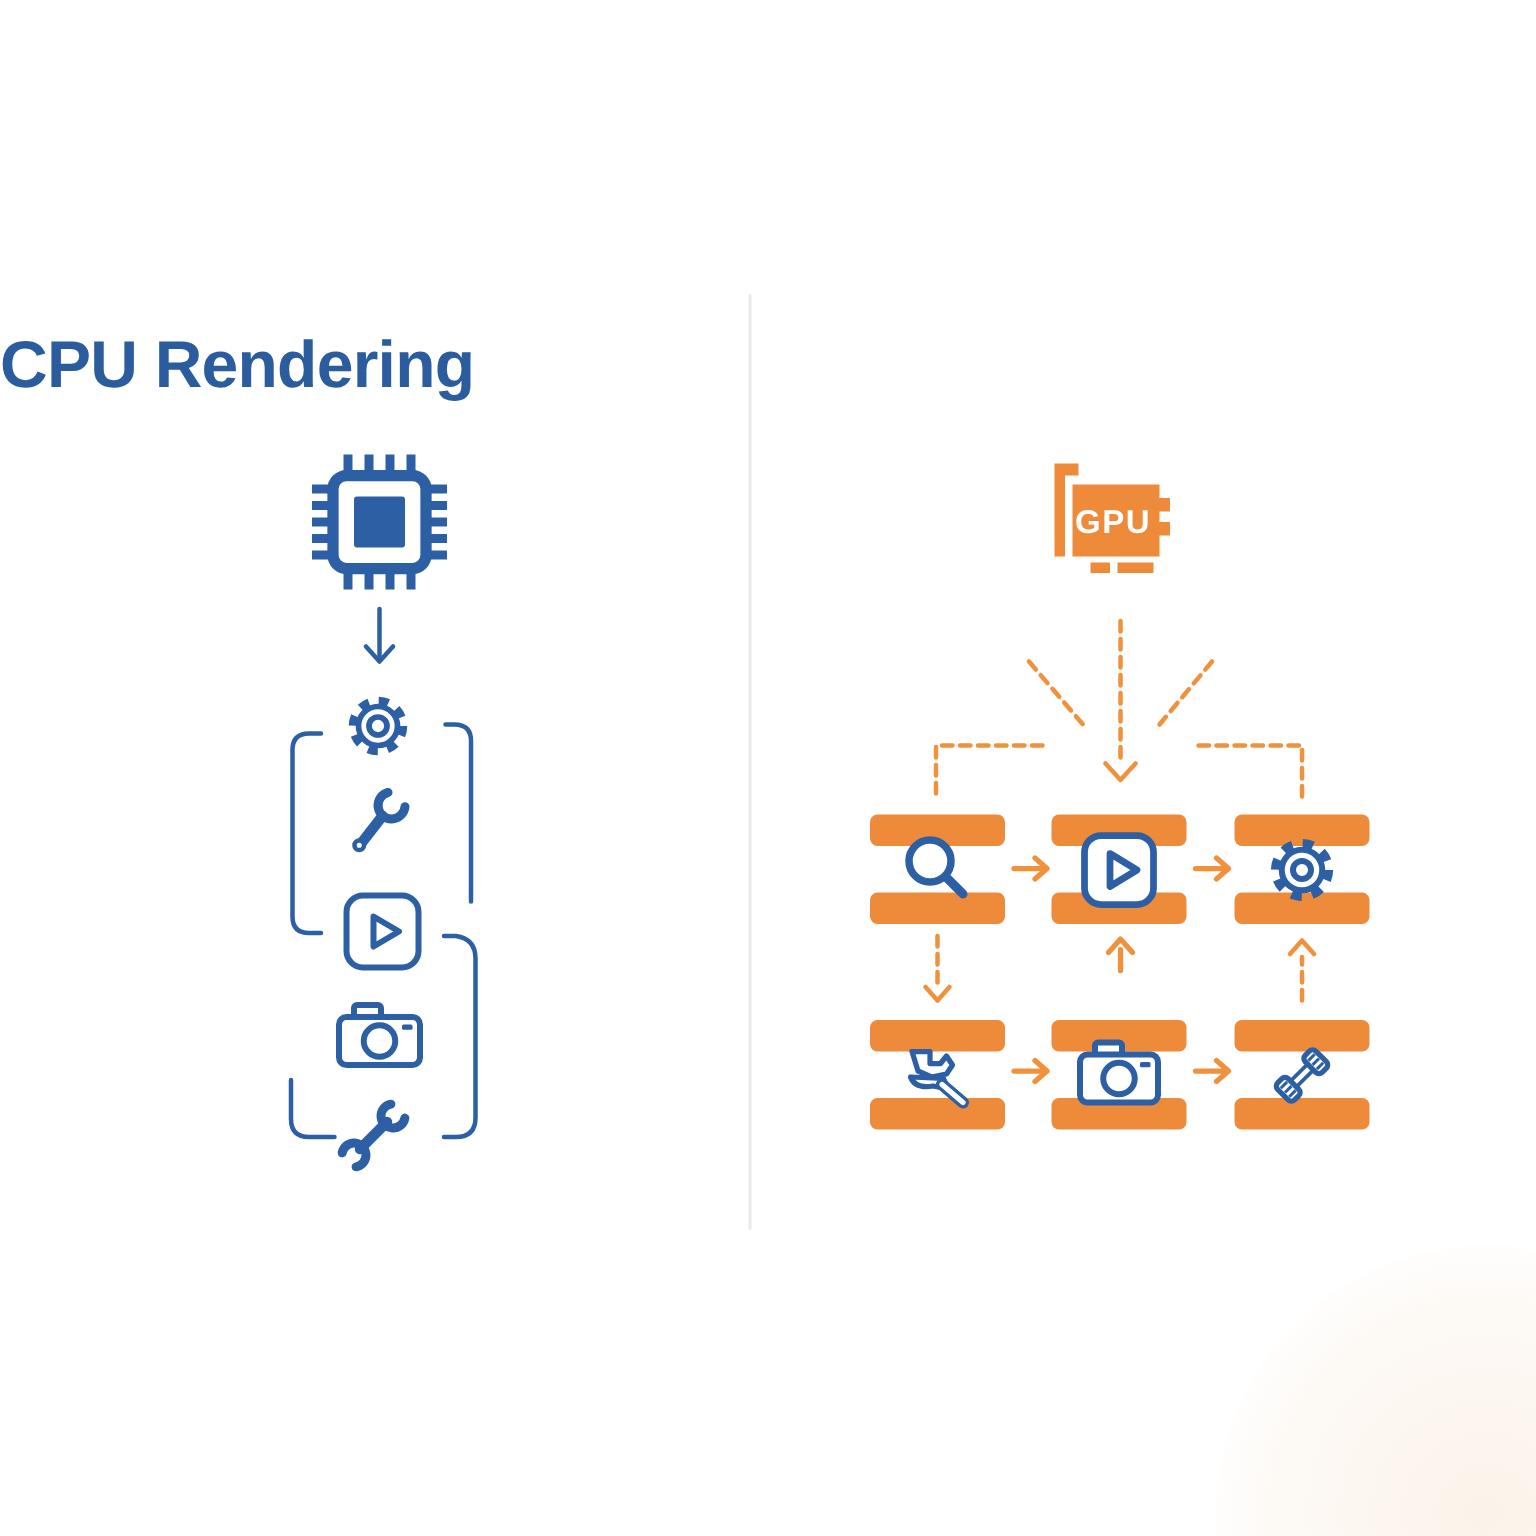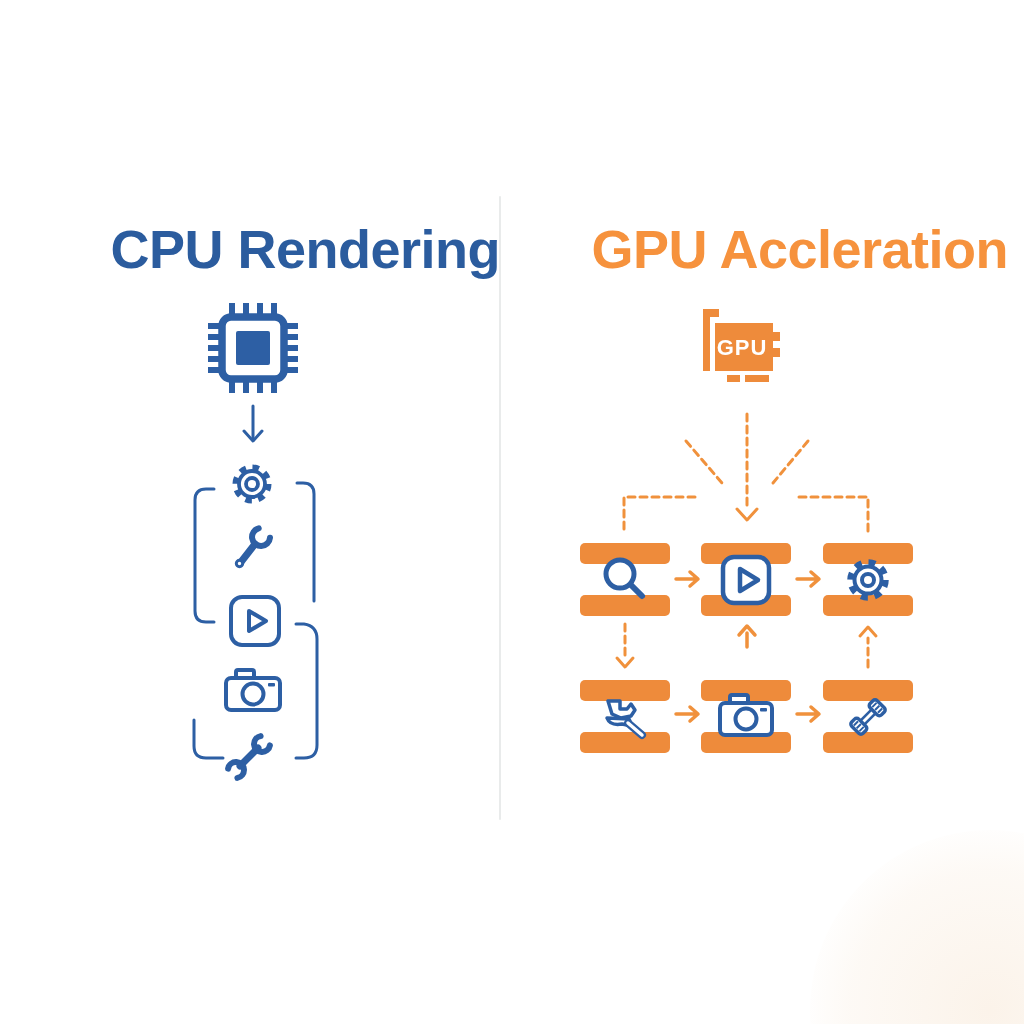--- a/index.html
+++ b/index.html
@@ -1,21 +1,21 @@
 <!DOCTYPE html>
 <html><head>
 <meta charset="utf-8">
 <style>
   html,body{margin:0;padding:0;}
   body{width:1024px;height:1024px;background:#ffffff;font-family:"Liberation Sans","DejaVu Sans",sans-serif;overflow:hidden;}
   .canvas{position:relative;width:1024px;height:1024px;background:#ffffff;}
   .glow{position:absolute;left:810px;top:830px;width:360px;height:360px;border-radius:50%;
         background:radial-gradient(circle,rgba(248,233,216,0.55) 0%,rgba(248,233,216,0.25) 55%,rgba(255,255,255,0) 75%);}
   .divider{position:absolute;left:499px;top:196px;width:2px;height:624px;background:#E9EBEB;border-radius:1px;}
-  .panel-title{position:absolute;top:220px;font-size:54px;font-weight:bold;letter-spacing:-0.5px;text-align:right;line-height:1.1;}
+  .panel-title{position:absolute;top:220px;font-size:44px;font-weight:bold;letter-spacing:-0.5px;text-align:left;line-height:1.1;}
   .title-left{left:0;width:500px;color:#2B5C9E;}
   .title-right{left:502px;width:506px;color:#F6923D;}
   .abs{position:absolute;}
   svg{display:block;overflow:visible;}
   .bstroke{stroke:#2D5FA4;fill:none;}
   .wfill{fill:#ffffff;}
   .bfill{fill:#2D5FA4;}
   .ofill{fill:#EE8B3B;}
   .ostroke{stroke:#F0913C;fill:none;}
   .dash{stroke-dasharray:7 5;}
@@ -30,21 +30,20 @@
 </style>
 </head>
 <body>
 
 <div class="canvas">
 
   <div class="glow"></div>
   <div class="divider"></div>
 
   <div class="panel-title title-left">CPU Rendering</div>
-  <div class="panel-title title-right">GPU Accleration</div>
 
   <svg class="abs" style="left:205px;top:300px;" width="96" height="96" viewBox="-48 -48 96 96">
     <path class="bfill" d="M -24 -45 h6 v11 h-6 z M -10 -45 h6 v11 h-6 z M 4 -45 h6 v11 h-6 z M 18 -45 h6 v11 h-6 z
       M -24 34 h6 v11 h-6 z M -10 34 h6 v11 h-6 z M 4 34 h6 v11 h-6 z M 18 34 h6 v11 h-6 z
       M -45 -25 h11 v6 h-11 z M -45 -14 h11 v6 h-11 z M -45 -3 h11 v6 h-11 z M -45 8 h11 v6 h-11 z M -45 19 h11 v6 h-11 z
       M 34 -25 h11 v6 h-11 z M 34 -14 h11 v6 h-11 z M 34 -3 h11 v6 h-11 z M 34 8 h11 v6 h-11 z M 34 19 h11 v6 h-11 z"></path>
     <rect class="wfill bstroke" x="-31" y="-31" width="62" height="62" rx="9" stroke-width="7.5"></rect>
     <rect class="bfill" x="-17" y="-17" width="34" height="34" rx="2"></rect>
   </svg>
 

